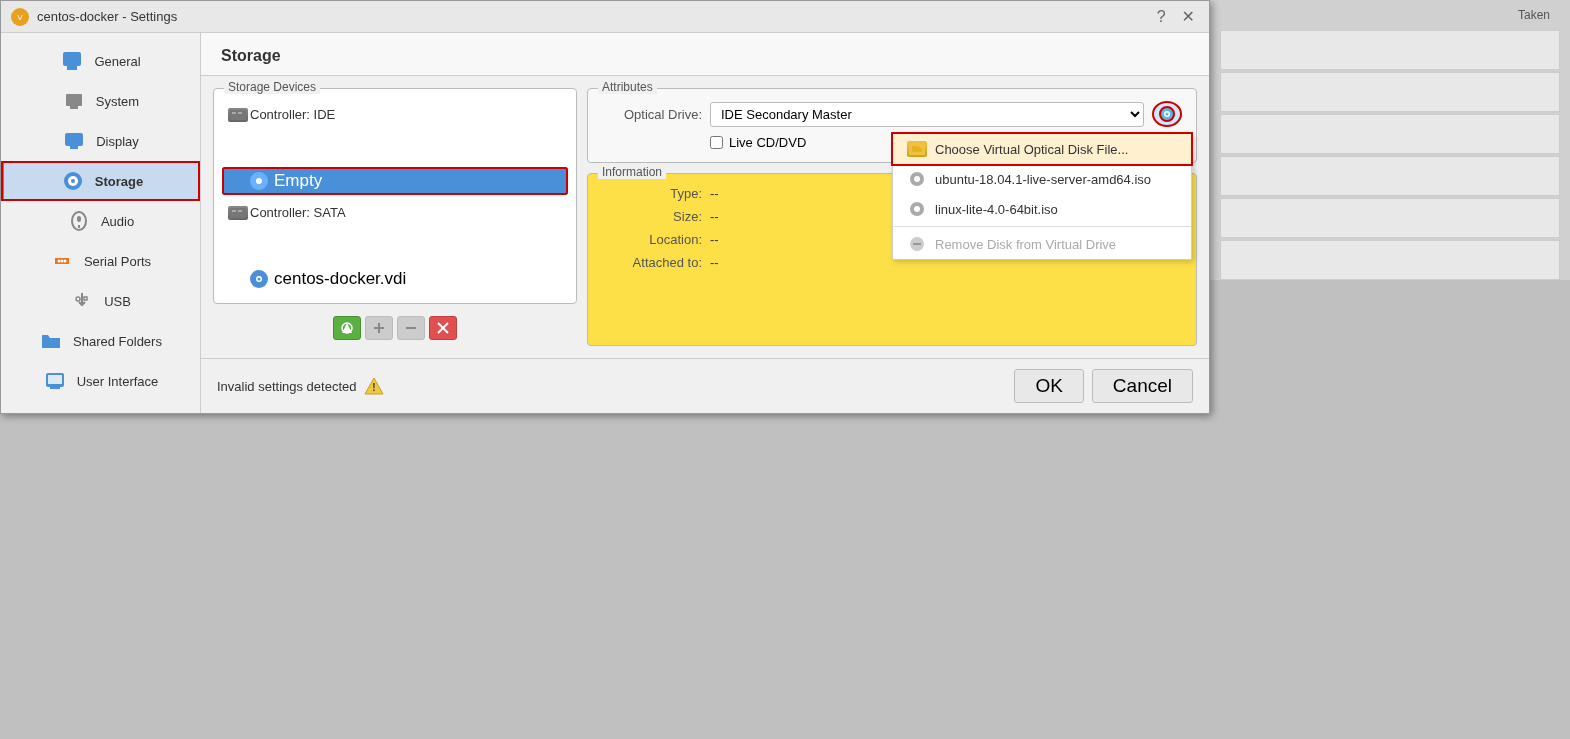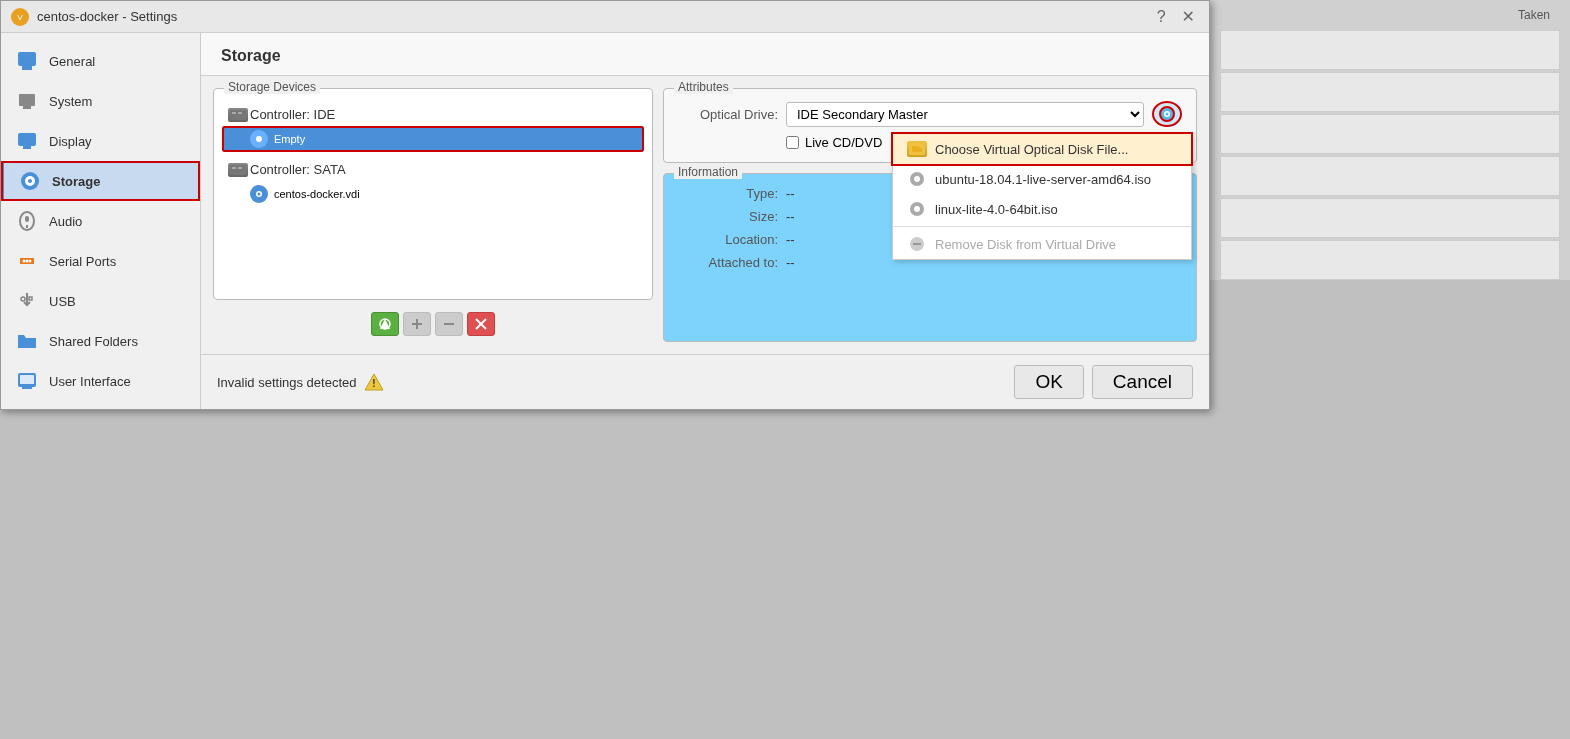--- a/index.html
+++ b/index.html
@@ -76,20 +76,21 @@
       border-right: 1px solid #ccc;
       padding: 8px 0;
     }
     .sidebar-item {
       display: flex;
       align-items: center;
       gap: 10px;
       padding: 8px 14px;
       cursor: pointer;
       color: #333;
+      justify-content: center;
     }
     .sidebar-item.active {
       background: #c8daf0;
       border-left: 3px solid #4a90d9;
     }
     .sidebar-item.active .sidebar-label {
       font-weight: bold;
     }
     .sidebar-icon {
       width: 24px;
@@ -118,21 +119,21 @@
       color: #333;
     }
     .page-body {
       display: flex;
       flex: 1;
       padding: 12px;
       gap: 10px;
     }
     
     .storage-devices-panel {
-      width: 440px;
+      width: 364px;
       display: flex;
       flex-direction: column;
       gap: 6px;
     }
     .panel-group {
       border: 1px solid #bbb;
       border-radius: 4px;
       background: white;
       flex: 1;
       position: relative;
@@ -165,23 +166,24 @@
       border-radius: 2px;
       display: flex;
       align-items: center;
       justify-content: center;
     }
     .tree-item {
       display: flex;
       align-items: center;
       gap: 6px;
       padding: 4px 6px 4px 28px;
-      font-size: 11px;
+      font-size: 17px;
       cursor: pointer;
       border-radius: 3px;
+      margin-top: 41px;
     }
     .tree-item.selected {
       background: #4a90d9;
       color: white;
       outline: 2px solid #cc0000;
       outline-offset: -2px;
     }
     .tree-item.selected .disk-icon-circle {
       background: #6ab0ff;
     }
@@ -294,21 +296,21 @@
     }
     .checkbox-row {
       display: flex;
       align-items: center;
       gap: 6px;
       padding-left: 108px;
     }
     .info-group {
       border: 1px solid #bbb;
       border-radius: 4px;
-      background: #7dd3fc;
+      background: #fde047;
       padding: 12px 14px;
       position: relative;
       flex: 1;
     }
     .info-group-label {
       position: absolute;
       top: -9px;
       left: 10px;
       background: #f0f0f0;
       padding: 0 4px;

